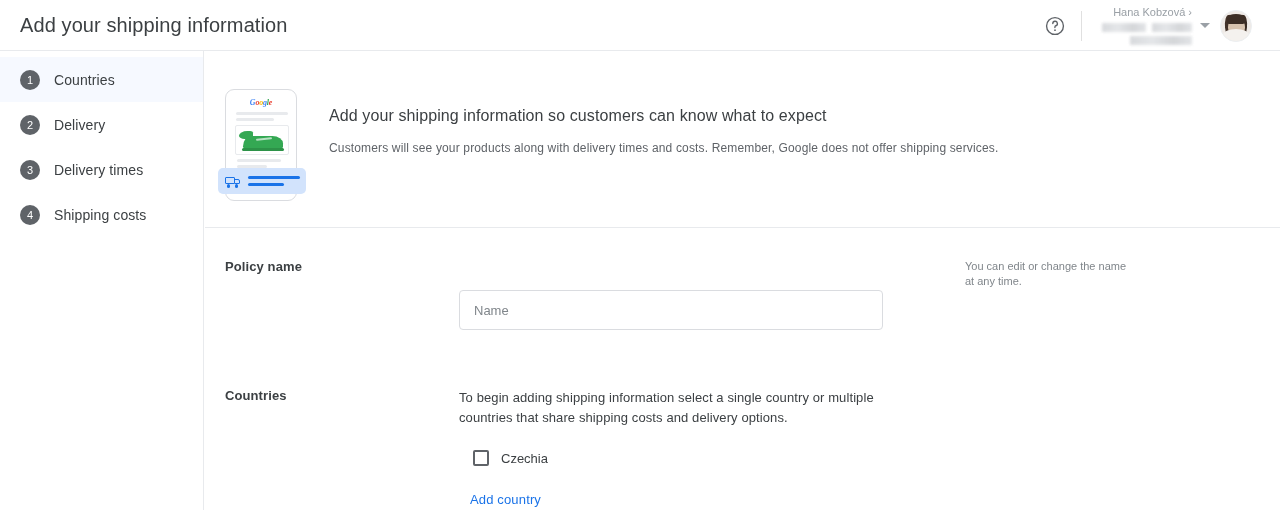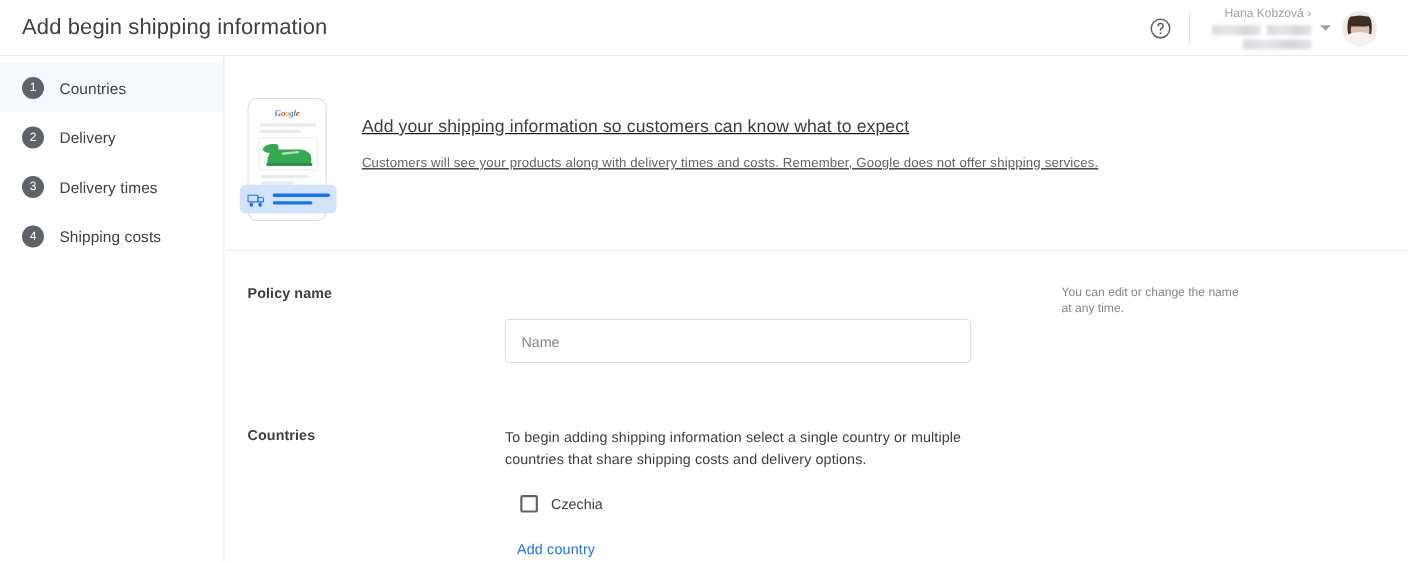--- a/index.html
+++ b/index.html
@@ -170,21 +170,21 @@
     background: #ffffff;
     overflow: hidden;
   }
 
   .intro {
     display: flex;
     padding: 38px 0 0 20px;
     height: 177px;
     border-bottom: 1px solid #e8eaed;
   }
-  .intro-text { padding-left: 32px; padding-top: 18px; text-decoration: underline; }
+  .intro-text { padding-left: 32px; padding-top: 18px; }
   .intro-head {
     font-size: 16px; color: #3c4043;
     font-weight: 400; letter-spacing: 0.1px;
   }
   .intro-sub {
     margin-top: 16px;
     font-size: 12px; color: #5f6368;
     letter-spacing: 0.15px;
   }
 
@@ -351,21 +351,21 @@
     font-weight: 500;
     letter-spacing: 0.15px;
     cursor: pointer;
     display: inline-block;
   }
 </style>
 </head>
 <body>
 
 <div class="header">
-  <div class="page-title">Add begin shipping information</div>
+  <div class="page-title">Add your shipping information</div>
 
   <div class="header-right">
     <div class="help-icon">
       <svg width="22" height="22" viewBox="0 0 24 24" aria-hidden="true">
         <circle cx="12" cy="12" r="9.2" fill="none" stroke="#5f6368" stroke-width="1.5"></circle>
         <path d="M9.6 9.3a2.5 2.5 0 1 1 3.3 2.4c-.7.3-1 .9-1 1.6v.3" fill="none" stroke="#5f6368" stroke-width="1.5" stroke-linecap="round"></path>
         <circle cx="12" cy="16.6" r="0.95" fill="#5f6368"></circle>
       </svg>
     </div>
 

